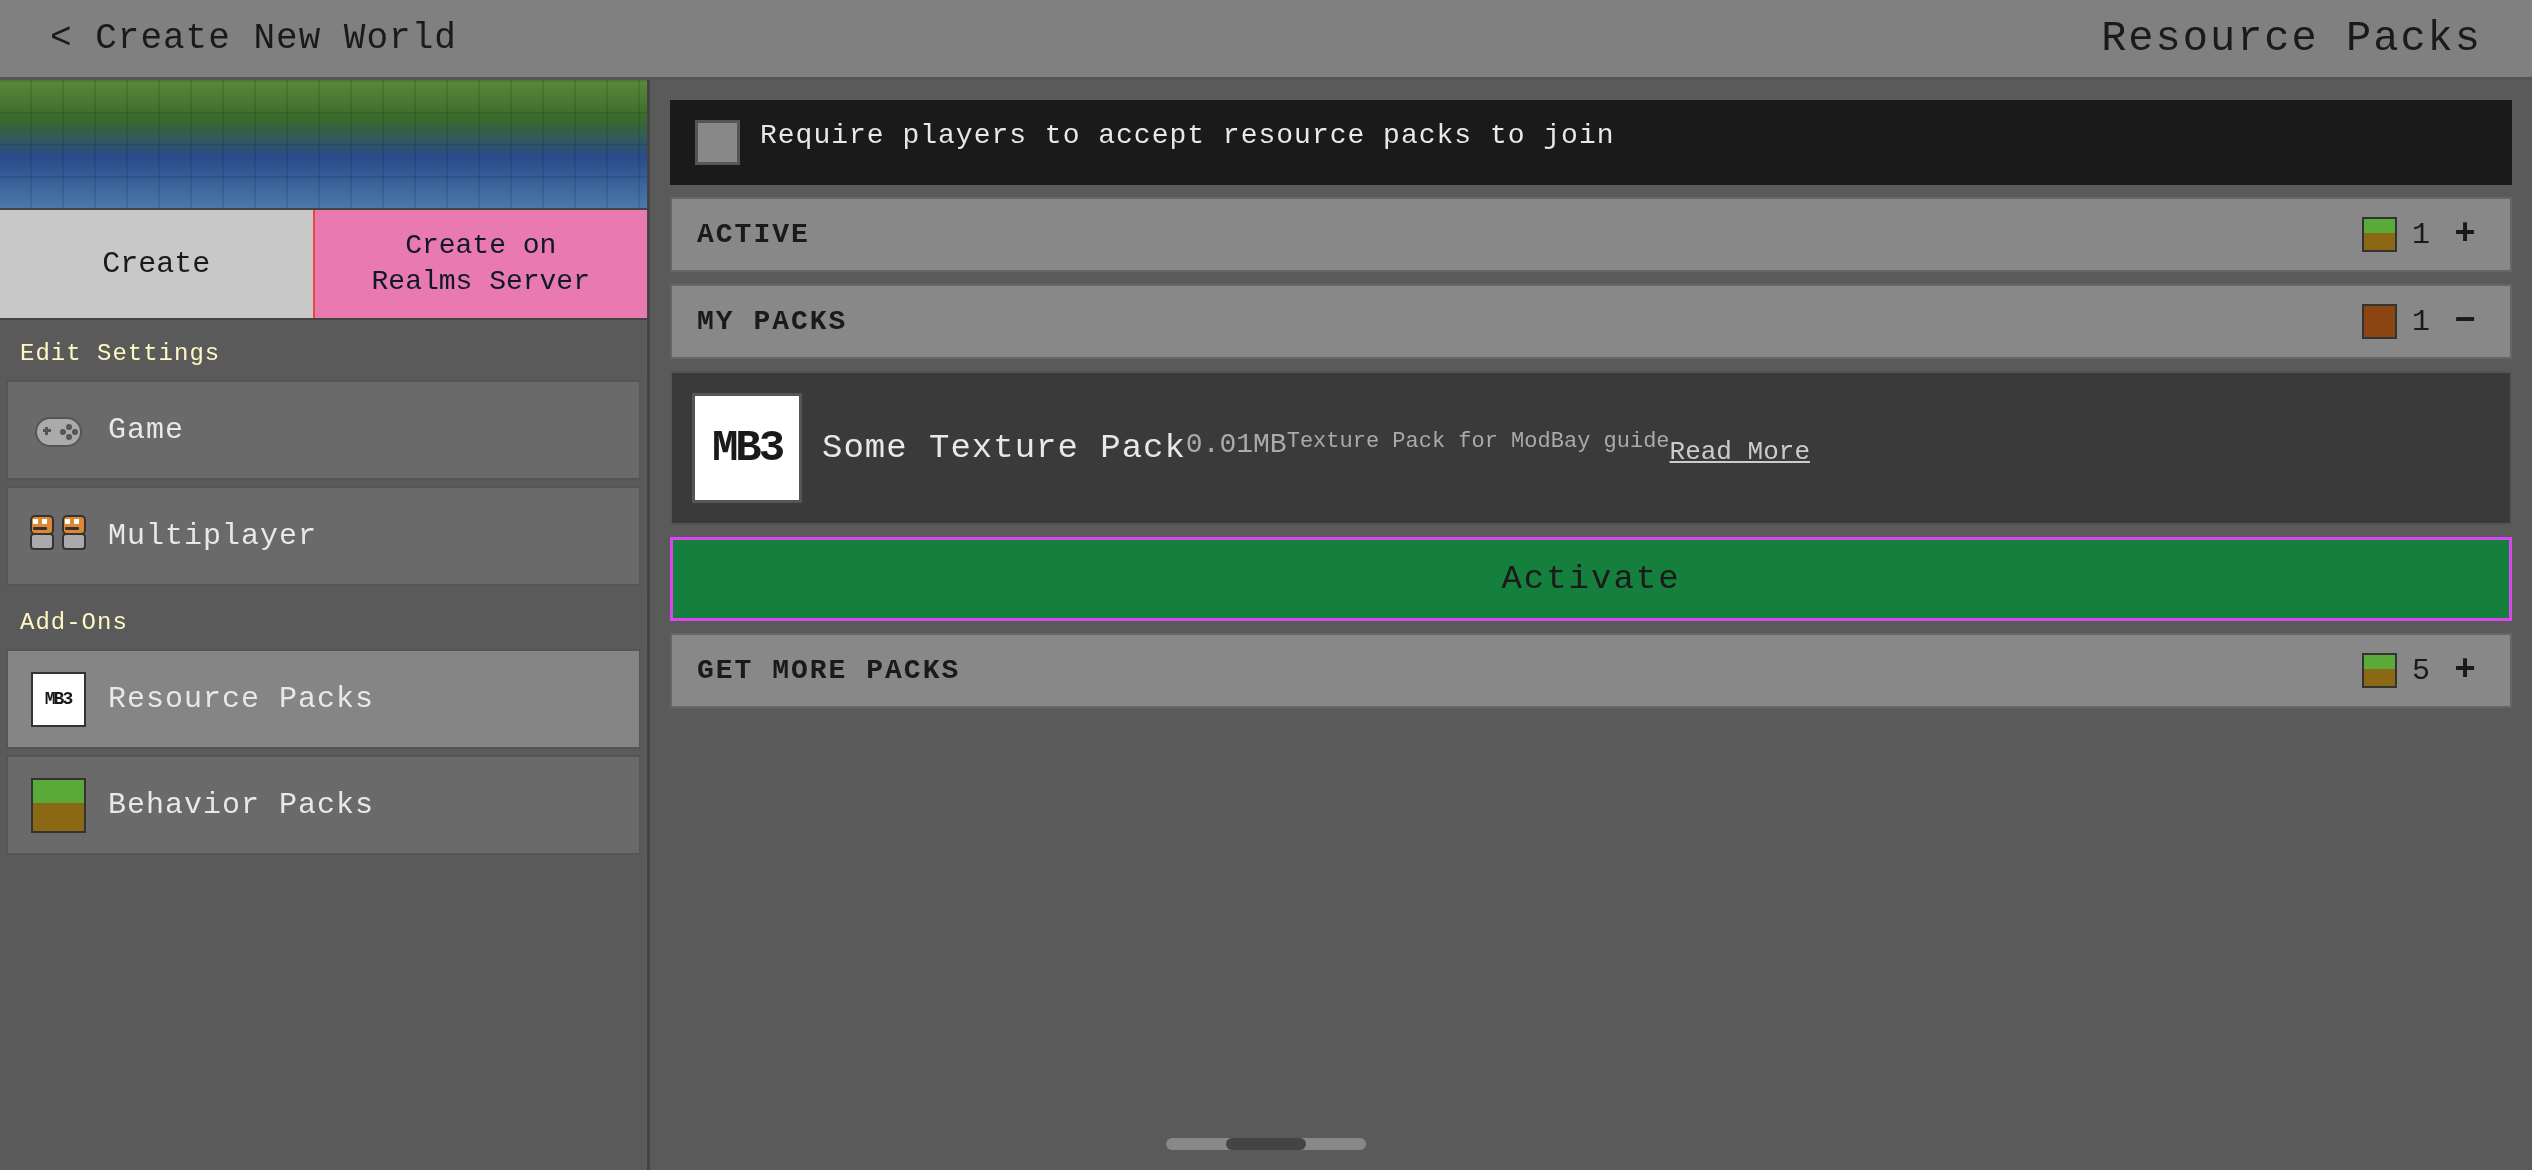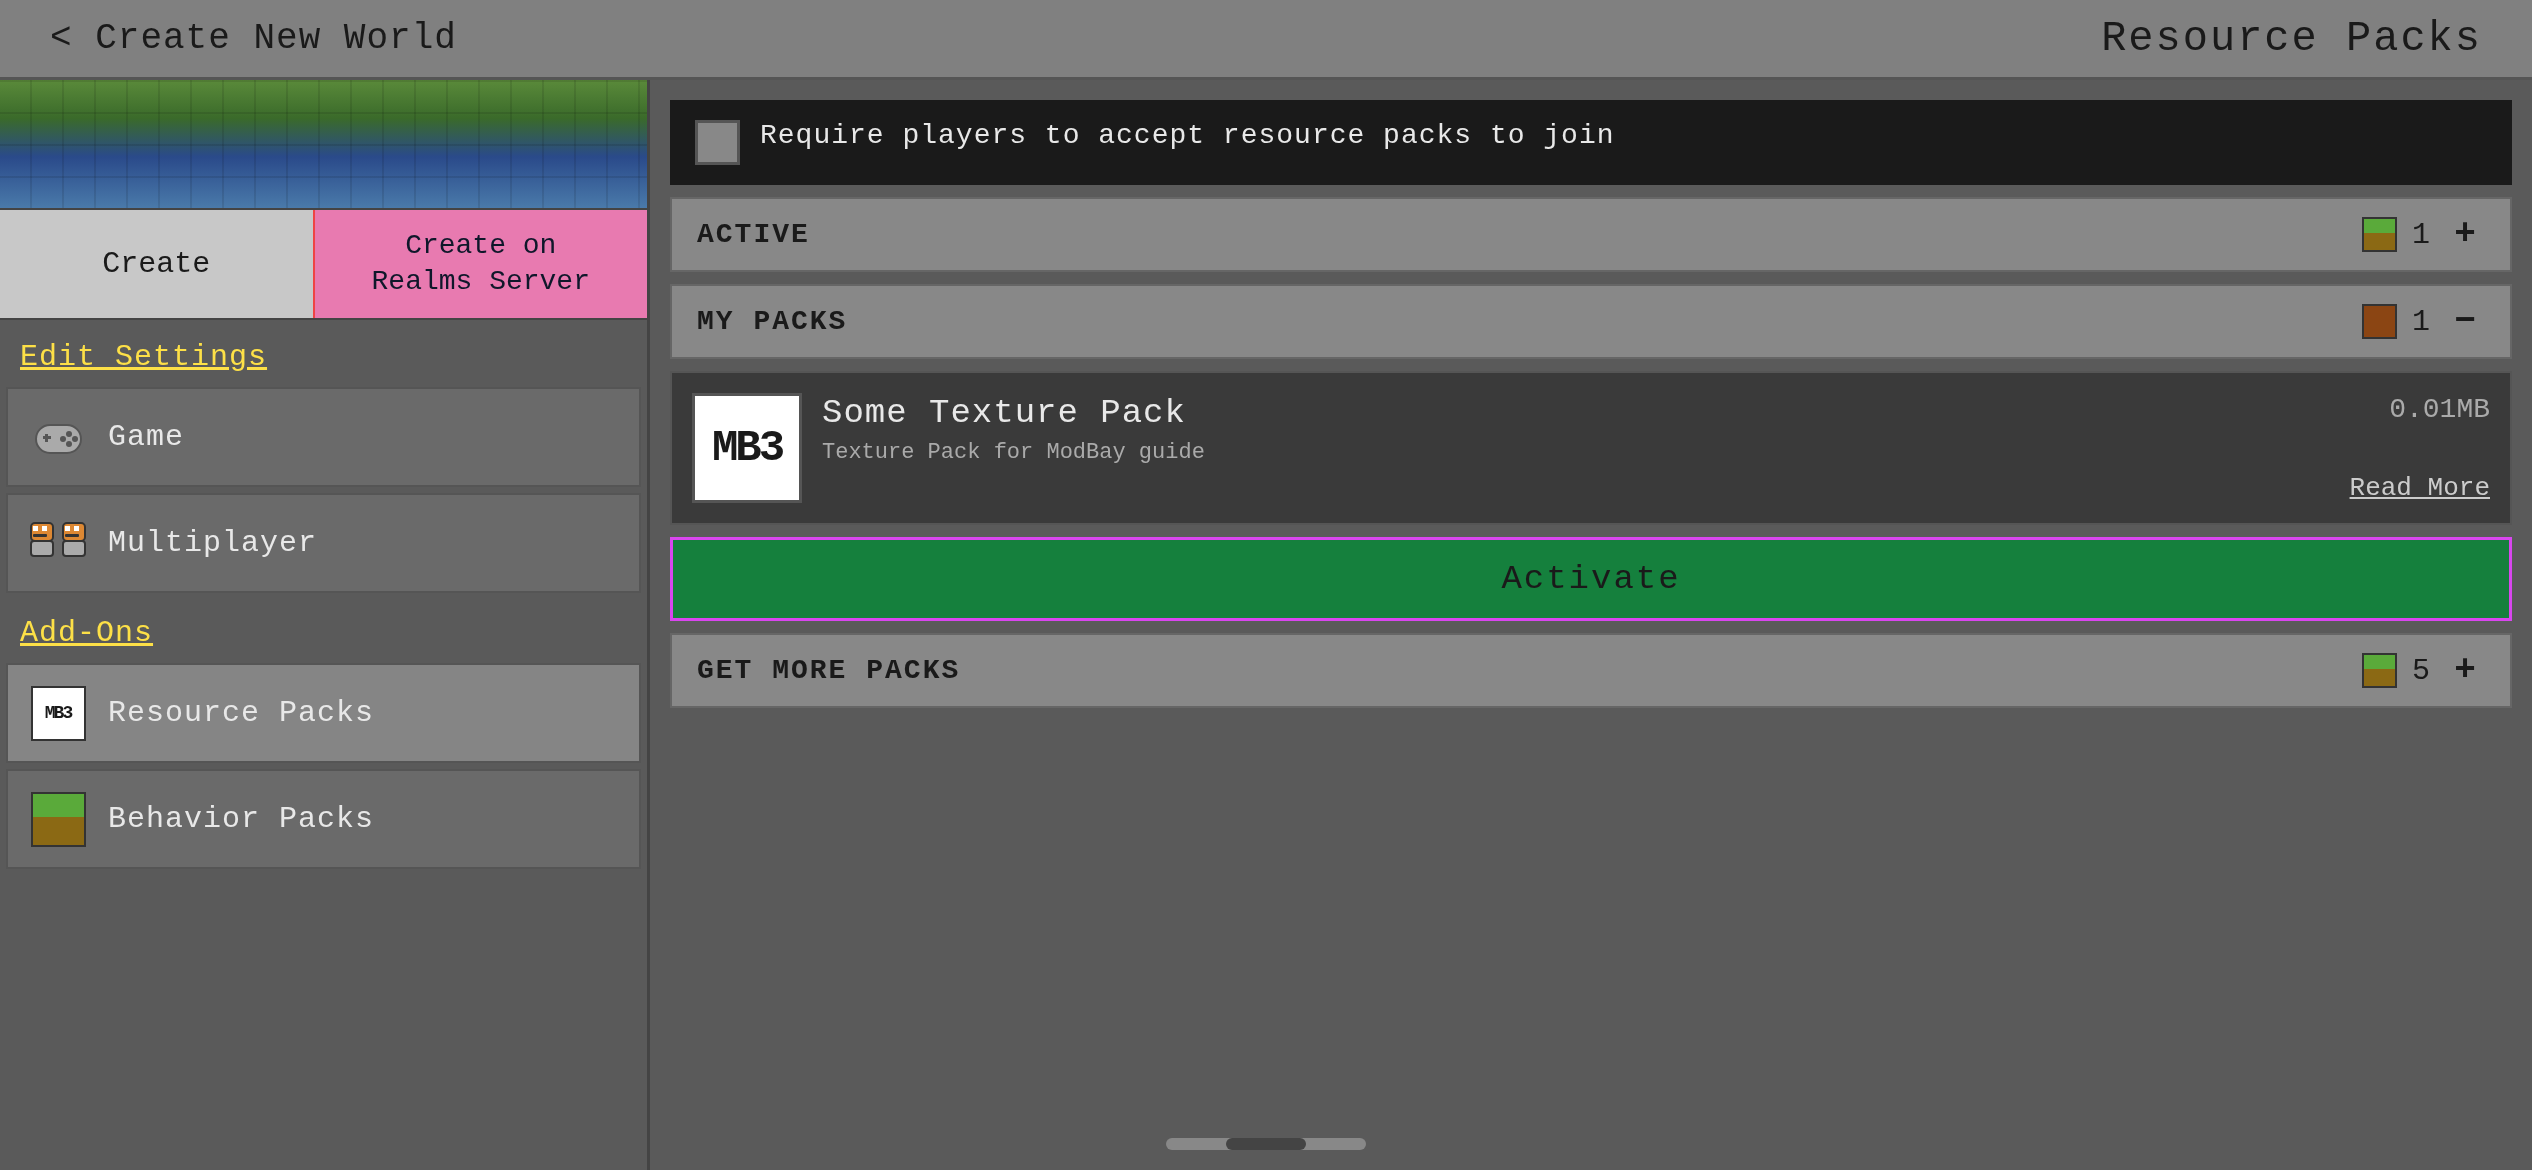--- a/index.html
+++ b/index.html
@@ -112,26 +112,25 @@
       display: flex;
       align-items: center;
       justify-content: center;
       text-align: center;
       line-height: 1.3;
       padding: 10px;
     }
 
     
     .section-label {
-      font-size: 30px;
-      color: #fde047;
+      font-size: 24px;
+      color: #fef9c3;
       font-family: 'Courier New', Courier, monospace;
       padding: 20px 20px 10px 20px;
       letter-spacing: 1px;
-      text-decoration: underline;
     }
 
     
     .settings-item {
       display: flex;
       align-items: center;
       padding: 18px 20px;
       background-color: #6a6a6a;
       margin: 3px 6px;
       border: 2px solid #555;
@@ -251,22 +250,20 @@
       align-items: center;
       background-color: #3a3a3a;
       border: 2px solid #555;
       padding: 20px;
       gap: 20px;
     }
 
     .pack-info {
       flex: 1;
       display: flex;
-      flex-direction: column;
-      gap: 8px;
     }
 
     .pack-name-row {
       display: flex;
       justify-content: space-between;
       align-items: flex-start;
     }
 
     .pack-name {
       font-size: 34px;

